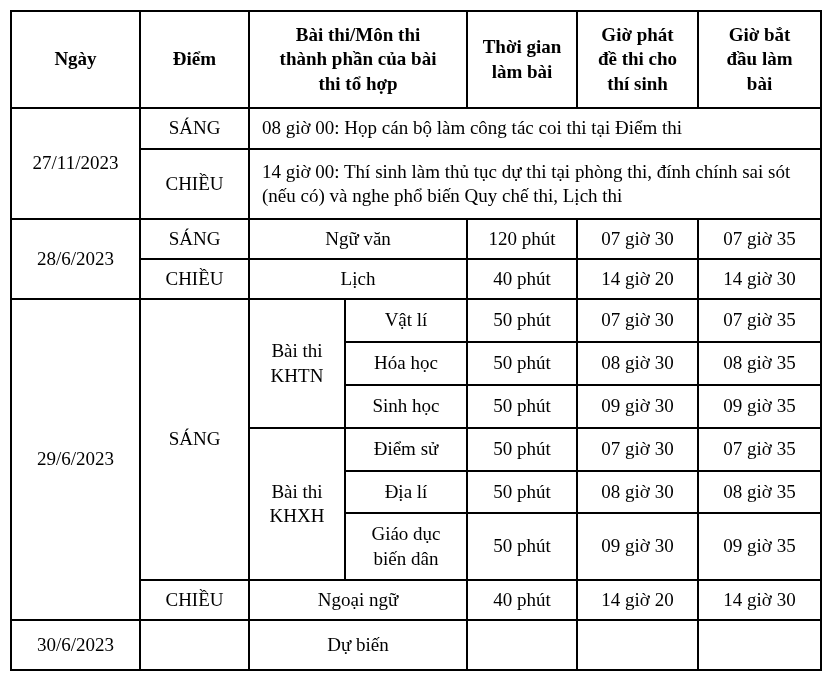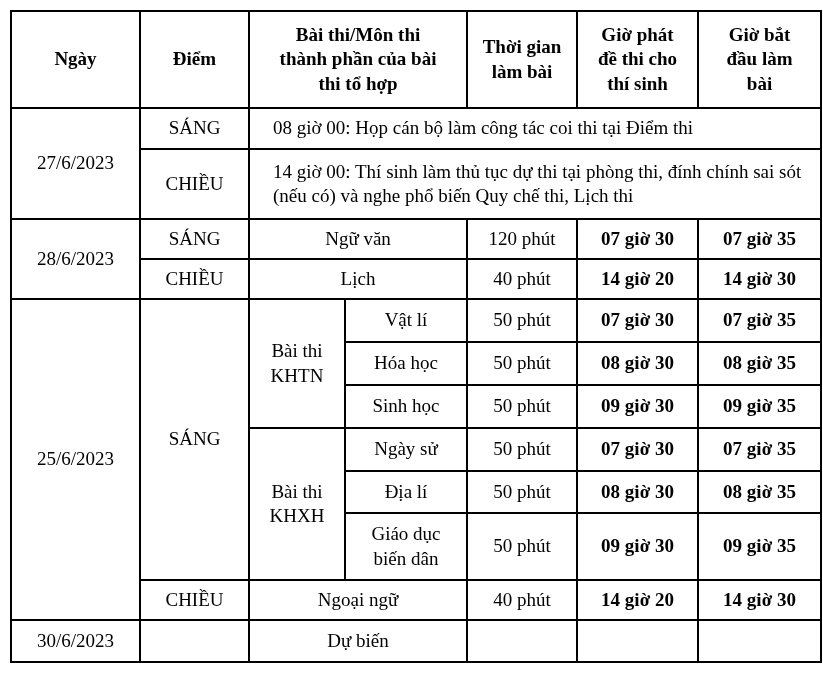--- a/index.html
+++ b/index.html
@@ -25,25 +25,25 @@
     vertical-align: middle;
     padding: 2px 4px;
     white-space: pre-line;
     overflow: hidden;
   }
   .schedule th {
     font-weight: bold;
   }
   .schedule td.note {
     text-align: left;
-    padding-left: 23px;
+    padding-left: 12px;
     padding-right: 7px;
   }
   .schedule td.bold {
-    font-weight: bold;
+    font-weight: normal;
   }
 </style>
 </head>
 <body>
 
 <table class="schedule">
   <colgroup>
     <col style="width:129px">
     <col style="width:109px">
     <col style="width:96px">
@@ -64,21 +64,21 @@
 làm bài</th>
     <th>Giờ phát
 đề thi cho
 thí sinh</th>
     <th>Giờ bắt
 đầu làm
 bài</th>
   </tr>
 
   <tr style="height:41px">
-    <td rowspan="2">27/6/2023</td>
+    <td rowspan="2">27/11/2023</td>
     <td>SÁNG</td>
     <td colspan="5" class="note">08 giờ 00: Họp cán bộ làm công tác coi thi tại Điểm thi</td>
   </tr>
   <tr style="height:70px">
     <td>CHIỀU</td>
     <td colspan="5" class="note">14 giờ 00: Thí sinh làm thủ tục dự thi tại phòng thi, đính chính sai sót (nếu có) và nghe phổ biến Quy chế thi, Lịch thi</td>
   </tr>
 
   <tr style="height:40px">
     <td rowspan="2">28/6/2023</td>
@@ -90,21 +90,21 @@
   </tr>
   <tr style="height:40px">
     <td>CHIỀU</td>
     <td colspan="2">Lịch</td>
     <td>40 phút</td>
     <td class="bold">14 giờ 20</td>
     <td class="bold">14 giờ 30</td>
   </tr>
 
   <tr style="height:43px">
-    <td rowspan="7">25/6/2023</td>
+    <td rowspan="7">29/6/2023</td>
     <td rowspan="6">SÁNG</td>
     <td rowspan="3">Bài thi
 KHTN</td>
     <td>Vật lí</td>
     <td>50 phút</td>
     <td class="bold">07 giờ 30</td>
     <td class="bold">07 giờ 35</td>
   </tr>
   <tr style="height:43px">
     <td>Hóa học</td>
@@ -114,21 +114,21 @@
   </tr>
   <tr style="height:43px">
     <td>Sinh học</td>
     <td>50 phút</td>
     <td class="bold">09 giờ 30</td>
     <td class="bold">09 giờ 35</td>
   </tr>
   <tr style="height:43px">
     <td rowspan="3">Bài thi
 KHXH</td>
-    <td>Ngày sử</td>
+    <td>Điểm sử</td>
     <td>50 phút</td>
     <td class="bold">07 giờ 30</td>
     <td class="bold">07 giờ 35</td>
   </tr>
   <tr style="height:42px">
     <td>Địa lí</td>
     <td>50 phút</td>
     <td class="bold">08 giờ 30</td>
     <td class="bold">08 giờ 35</td>
   </tr>
@@ -140,21 +140,21 @@
     <td class="bold">09 giờ 35</td>
   </tr>
   <tr style="height:40px">
     <td>CHIỀU</td>
     <td colspan="2">Ngoại ngữ</td>
     <td>40 phút</td>
     <td class="bold">14 giờ 20</td>
     <td class="bold">14 giờ 30</td>
   </tr>
 
-  <tr style="height:42px">
+  <tr style="height:50px">
     <td>30/6/2023</td>
     <td></td>
     <td colspan="2">Dự biến</td>
     <td></td>
     <td></td>
     <td></td>
   </tr>
 </tbody>
   </table>
 

